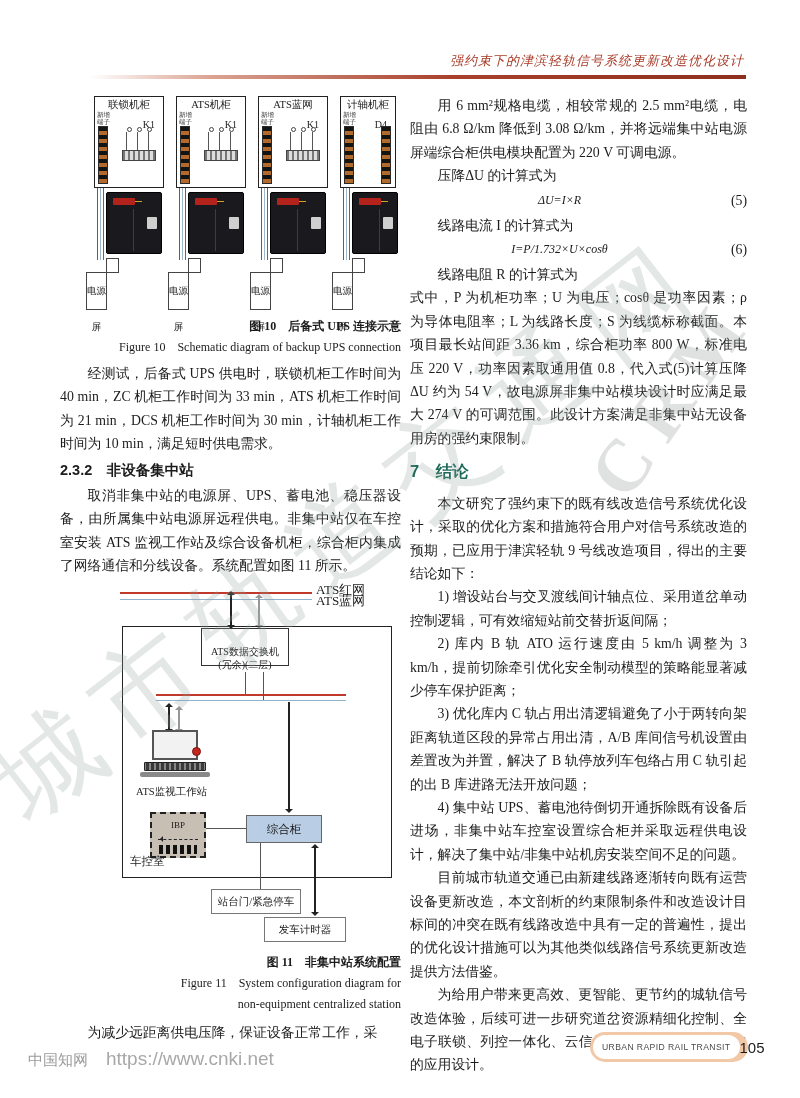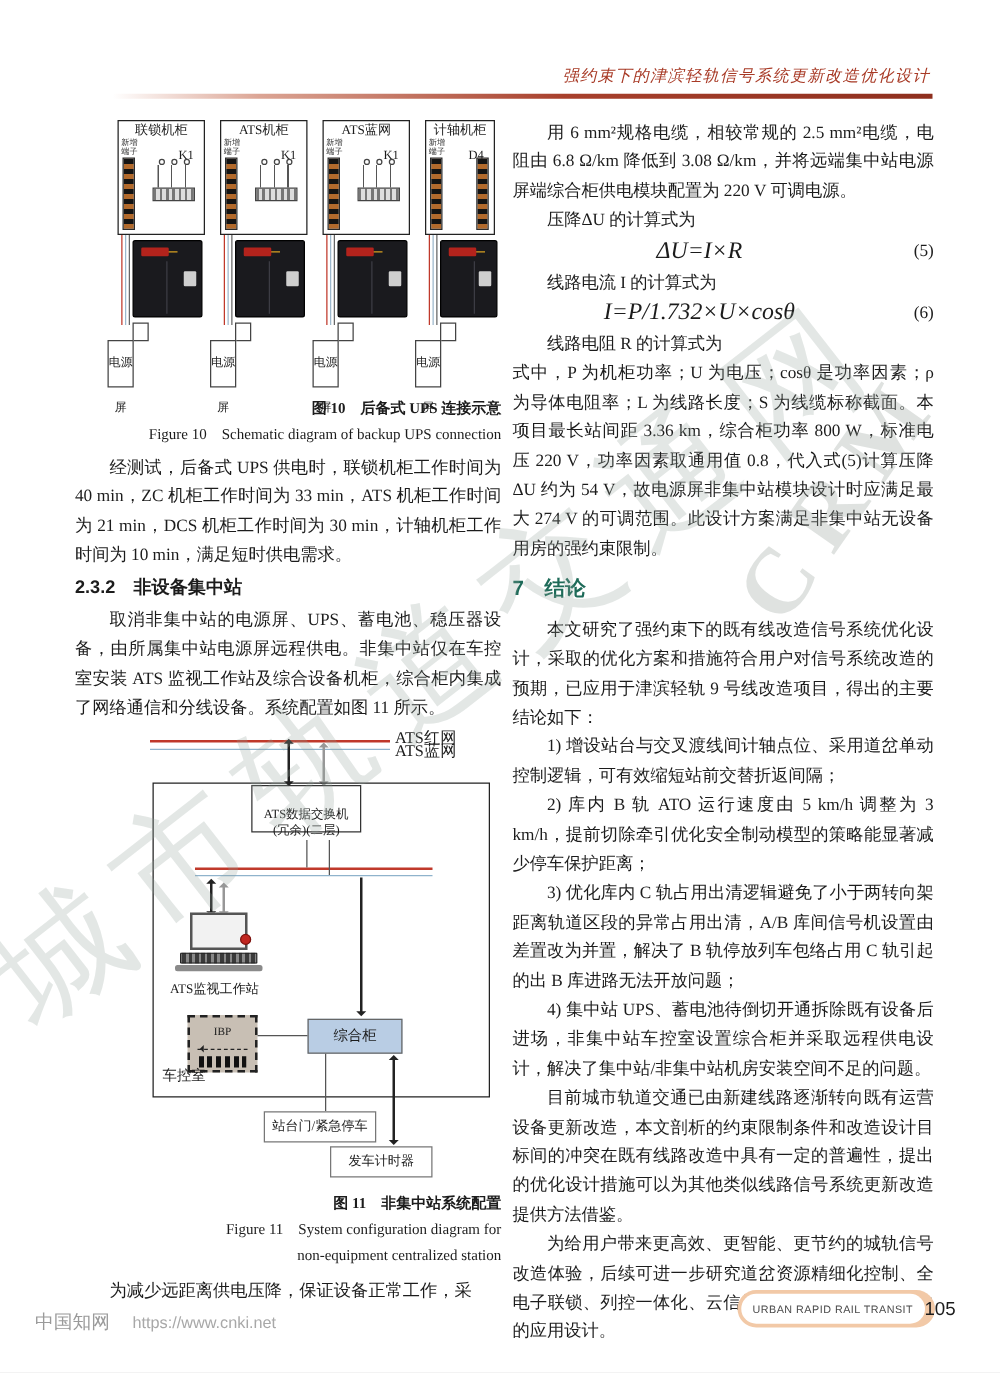--- a/index.html
+++ b/index.html
@@ -20,21 +20,21 @@
     background:linear-gradient(to right, rgba(190,90,60,0), rgba(190,90,60,0.55) 18%, #a8402c 55%, #8e2f1e 100%); }
   
   .col { position:absolute; top:94px; z-index:2; font-size:13.8px; line-height:23.4px; text-align:justify; }
   .col-left  { left:60px;  width:341px; }
   .col-right { left:410px; width:337px; }
   .para { text-indent:2em; }
   .h-sub { font-family:"Liberation Sans","DejaVu Sans",sans-serif; font-weight:bold; font-size:14.5px; margin:3px 0 2px; text-align:left; }
   .h-sec { font-family:"Liberation Sans","DejaVu Sans",sans-serif; font-weight:bold; font-size:16.5px; color:#1d6a58; margin:10px 0 8px; text-align:left; }
   .eq-intro { text-indent:2em; }
   .eq-row { display:flex; align-items:center; height:26px; }
-  .eq { flex:1; text-align:center; font-style:italic; font-size:19px; }
+  .eq { flex:1; text-align:center; font-style:italic; font-size:12px; }
   .eq-num { width:38px; text-align:right; font-style:normal; }
   .fig-cap { text-align:right; font-size:12px; line-height:21px; }
   .fig-cap.cn { font-weight:bold; }
   
   .fig10 { position:relative; height:216px; margin:2px 0 4px 26px; width:315px; }
   .f10-group { position:absolute; top:0; height:216px; }
   .cab { position:absolute; top:0; left:8px; right:0; height:92px; border:1.2px solid #222; background:#fff; }
   .cab-title { text-align:center; font-size:10.5px; line-height:14px; padding-top:1px; }
   .tlabel { position:absolute; left:2px; top:14px; font-size:6.5px; line-height:7px; white-space:pre-line; color:#333; }
   .tstrip { position:absolute; left:3px; top:29px; width:10px; height:58px; border:1px solid #2a2a2a;
@@ -84,21 +84,21 @@
   .ibp-arrow { margin:2px 6px 0; border-top:1.4px dashed #222; position:relative; height:4px; }
   .ibp-arrow::before { content:""; position:absolute; left:-1px; top:-4px; border:3px solid transparent; border-right-color:#222; }
   .ibp-blocks { margin:2px 7px 0; height:9px; background:repeating-linear-gradient(to right,#111 0 4px,#c8bfb4 4px 7px); }
   .zhg { position:absolute; left:186px; top:231px; width:76px; height:28px; background:#b9cde4; border:1px solid #666; font-size:11.5px; text-align:center; line-height:26px; }
   .room-label { position:absolute; left:70px; top:266px; font-size:11.5px; }
   .obox { position:absolute; border:1px solid #777; background:#fff; font-size:10.5px; text-align:center; }
   .psd { left:151px; top:305px; width:90px; height:25px; line-height:24px; }
   .timer { left:204px; top:333px; width:82px; height:25px; line-height:24px; }
   
   .footer-site { position:absolute; left:28px; top:1048px; z-index:3; font-family:"Liberation Sans","DejaVu Sans",sans-serif; color:#9a9a9a; font-size:15px; }
-  .footer-site .url { color:#a8a8a8; margin-left:18px; font-size:13px; text-decoration:none; }
+  .footer-site .url { color:#a8a8a8; margin-left:18px; font-size:19px; text-decoration:none; }
   .badge { position:absolute; left:590px; top:1032px; width:158px; height:30px; z-index:3;
     background:#f2c9a7; border-radius:15px; display:flex; align-items:center; padding:3px; }
   .badge-inner { background:#fff; border-radius:12px; height:24px; display:flex; align-items:center; padding:0 9px;
     font-family:"Liberation Sans","DejaVu Sans",sans-serif; font-size:8.6px; letter-spacing:0.4px; color:#4a4a4a; white-space:nowrap; }
   .badge-num { flex:1; text-align:left; font-family:"Liberation Sans","DejaVu Sans",sans-serif; font-size:15px; color:#1c1c1c; }
 </style>
 </head>
 <body>
 
 <div class="page">

